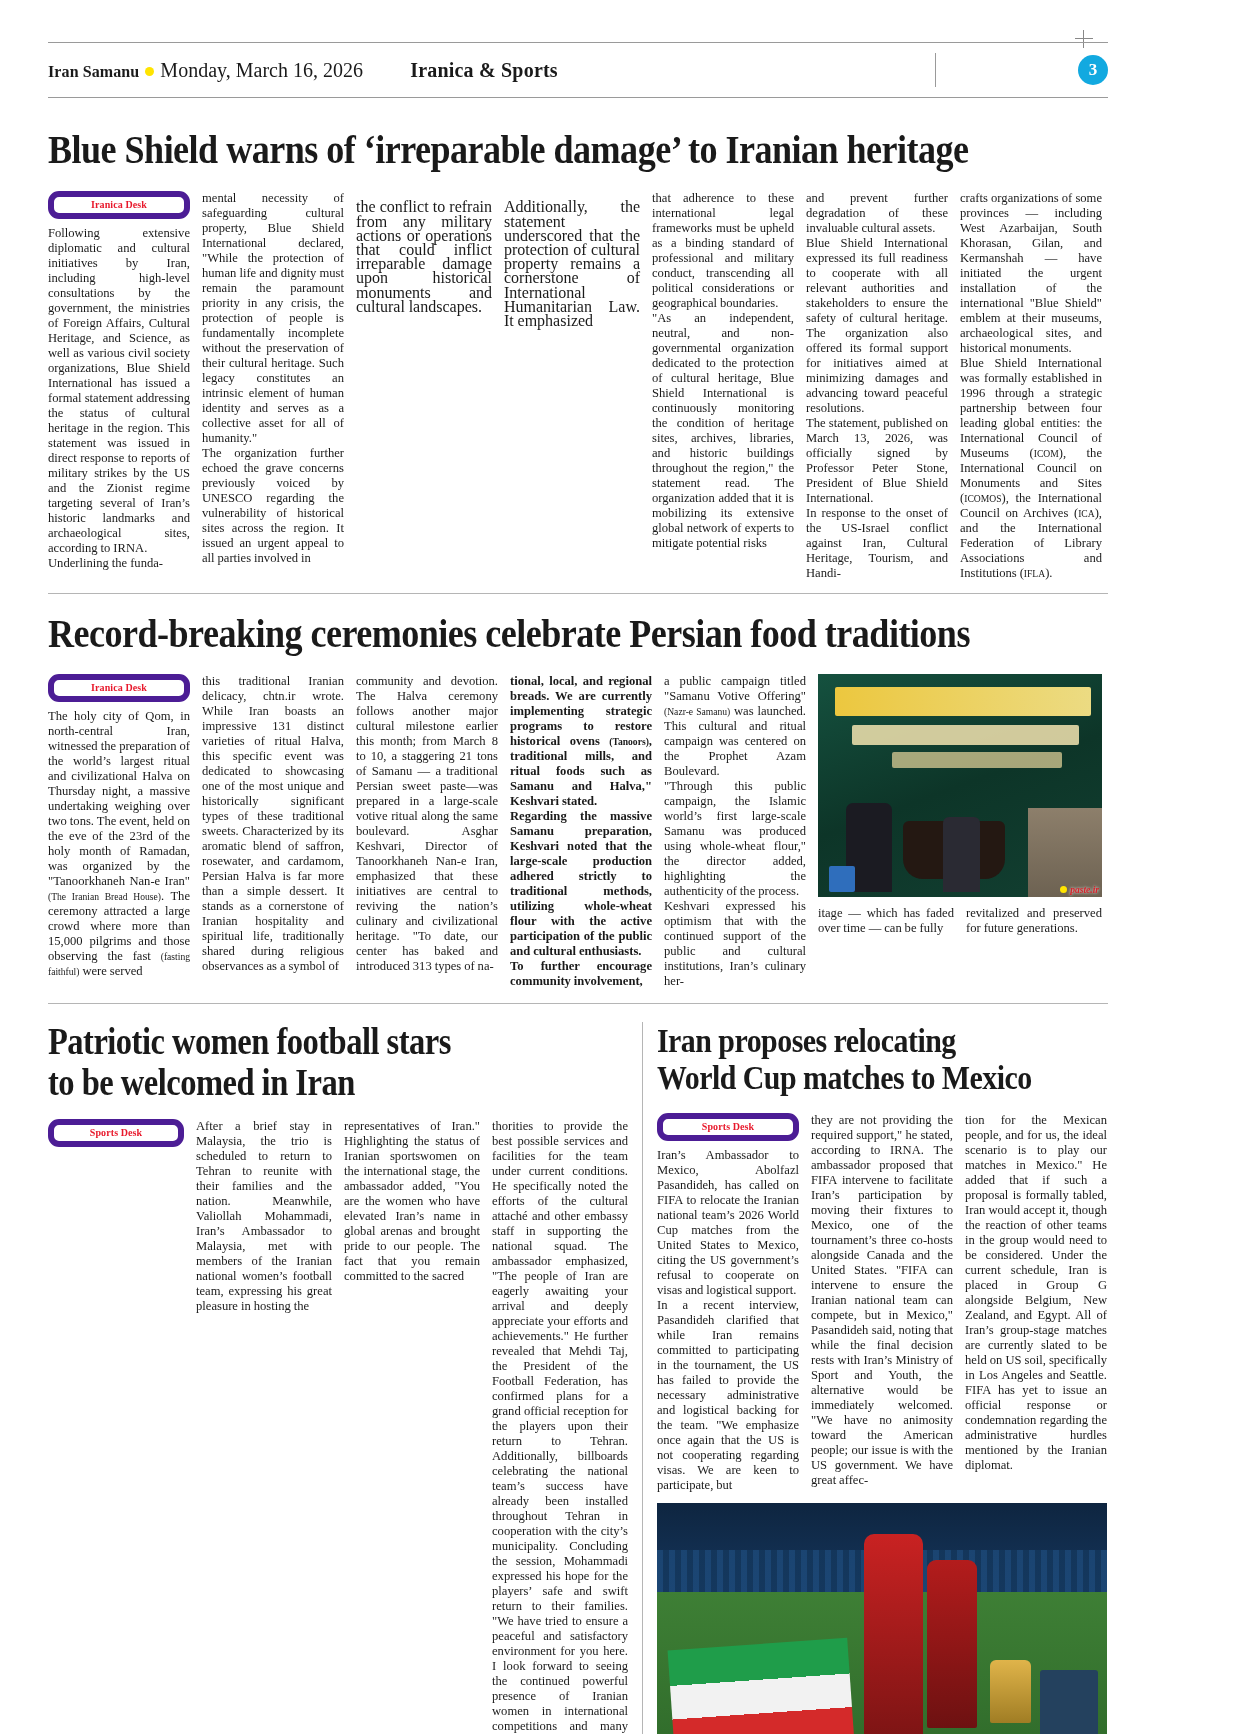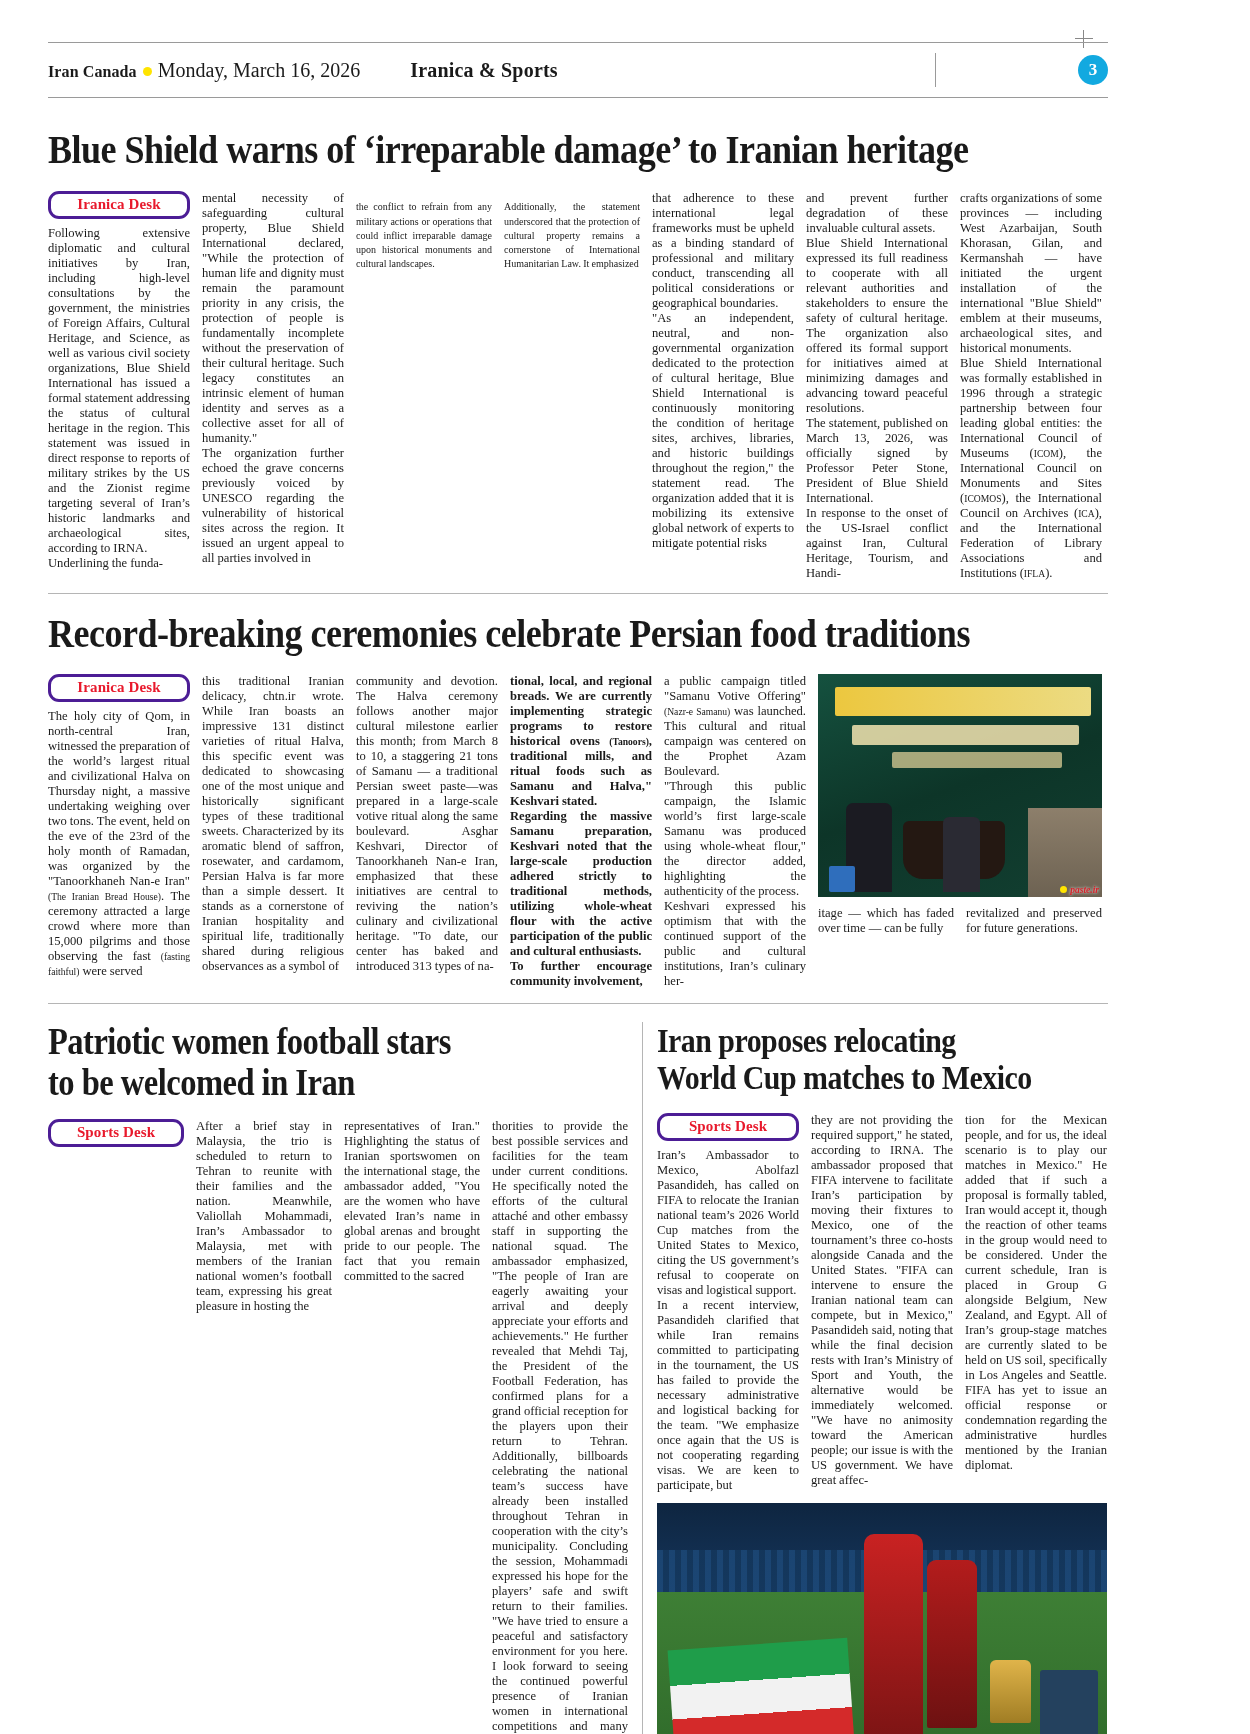--- a/index.html
+++ b/index.html
@@ -51,43 +51,43 @@
     margin:0;
     transform:scaleX(0.88);
     transform-origin:left center;
     white-space:nowrap;
   }
   h1.headline.wrap { white-space:normal; }
 
   
   .desk {
     display:inline-block;
-    border:3px solid #4c1d95;
+    border:6px solid #4c1d95;
     border-radius:11px;
     color:#E8192C;
     font-weight:bold;
-    font-size:15px;
+    font-size:10px;
     padding:2px 0 3px;
     text-align:center;
     width:100%;
     margin-bottom:7px;
     letter-spacing:.1px;
   }
 
   
   .col-text {
     font-size:12.6px;
     line-height:15.0px;
     text-align:justify;
     hyphens:auto;
     -webkit-hyphens:auto;
     word-spacing:-0.2px;
   }
   .small-note { font-size:9.6px; }
-  .tight { line-height:14.2px; font-size:10px; }
+  .tight { line-height:14.2px; font-size:16px; }
 
   
   .photo { position:relative; overflow:hidden; background:#ccc; }
   .credit {
     position:absolute; right:3px; bottom:2px;
     font-size:9.5px; font-style:italic; color:#D6222A; font-weight:bold;
     display:flex; align-items:center; gap:3px;
     text-shadow:0 0 3px rgba(255,255,255,.95);
   }
   .credit .cdot { width:7px; height:7px; border-radius:50%; background:#FFE400; display:inline-block; }
@@ -156,21 +156,21 @@
 </head>
 <body>
 
 <div class="cropmark"></div>
 
 <div class="page">
 
   <div style="height:42px"></div>
   <div class="masthead">
     <div class="mast-left">
-      <span class="mast-brand">Iran Canada</span>
+      <span class="mast-brand">Iran Samanu</span>
       <span class="dot"></span>
       <span class="mast-date">Monday, March 16, 2026</span>
     </div>
     <div class="mast-section">Iranica &amp; Sports</div>
     <div class="mast-divider"></div>
     <div class="pagenum">3</div>
   </div>
 
   <div style="height:30px"></div>
   <h1 class="headline">Blue Shield warns of ‘irreparable damage’ to Iranian heritage</h1>

